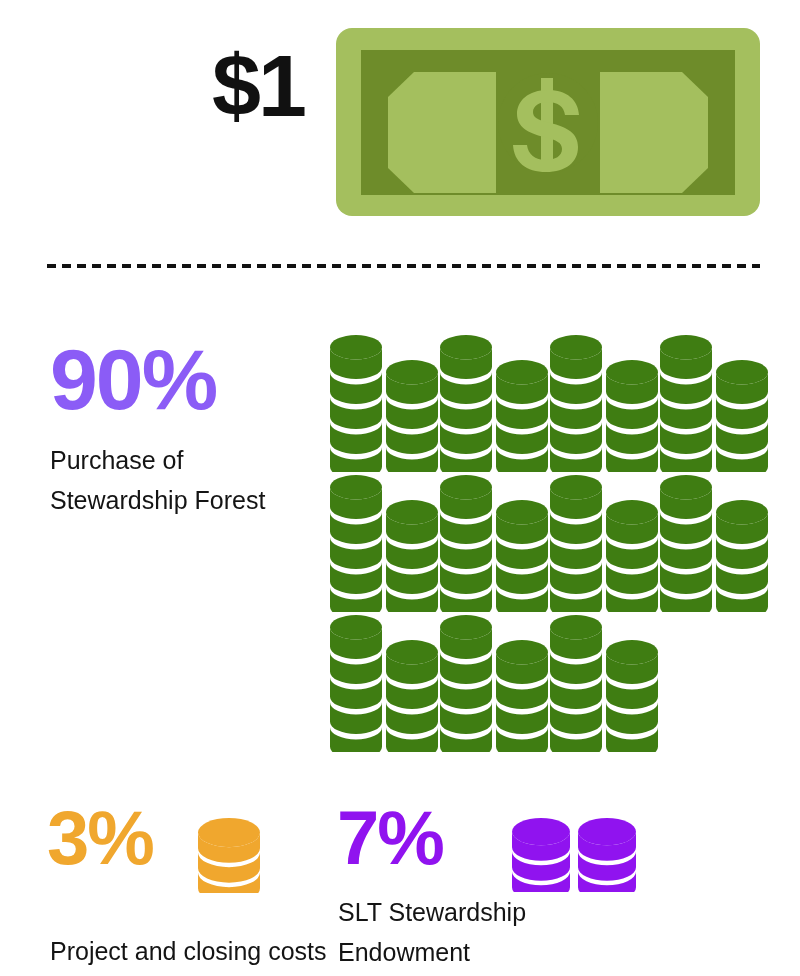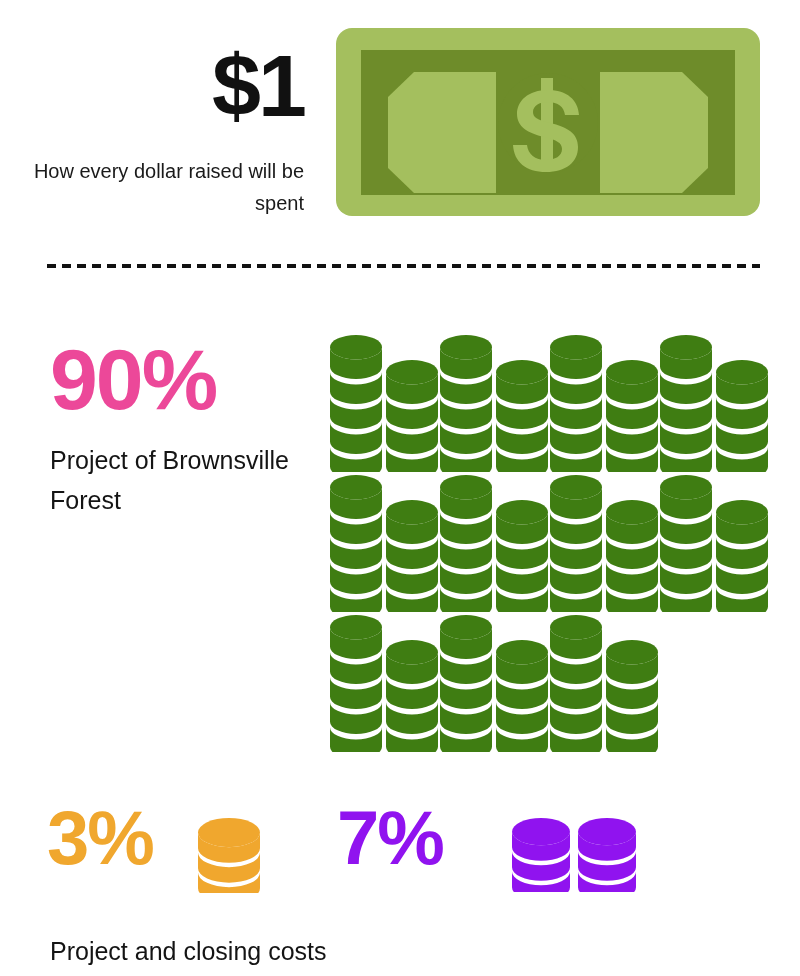--- a/index.html
+++ b/index.html
@@ -37,21 +37,21 @@
     background-image:repeating-linear-gradient(to right,#111111 0px,#111111 9px,rgba(0,0,0,0) 9px,rgba(0,0,0,0) 15px);
   }
 
   
   .big-pct{
     font-weight:bold;letter-spacing:-2px;
     line-height:1;
   }
   .pct-90{
     position:absolute;left:50px;top:336px;
-    font-size:86px;color:#ec4899;
+    font-size:86px;color:#8b5cf6;
   }
   .label-90{
     position:absolute;left:50px;top:440px;width:275px;
     font-size:25px;line-height:40px;color:#141414;
   }
 
   
   .coin-grid{position:absolute;left:330px;top:332px;width:440px;}
   .coin-row{display:flex;align-items:flex-end;height:140px;}
   .coin-group{display:flex;align-items:flex-end;width:110px;}
@@ -78,21 +78,20 @@
     position:absolute;left:338px;top:892px;width:300px;
     font-size:25px;line-height:40px;color:#141414;
   }
 </style>
 </head>
 <body>
 
 <div class="canvas">
 
   <div class="hero-amount">$1</div>
-  <div class="hero-caption">How every dollar raised will be spent</div>
 
   <div class="bill">
     <svg viewBox="0 0 424 188" xmlns="http://www.w3.org/2000/svg">
       <rect x="0" y="0" width="424" height="188" rx="16" ry="16" fill="#A4BF5E"></rect>
       <rect x="25" y="22" width="374" height="145" fill="#6E8C2A"></rect>
       <path d="M78 44 H200 V165 H78 L52 140 V69 Z" fill="#A4BF5E"></path>
       <path d="M346 44 H224 V165 H346 L372 140 V69 Z" fill="#A4BF5E"></path>
       <rect x="160" y="44" width="104" height="121" fill="#6E8C2A"></rect>
       <circle cx="212" cy="95" r="50" fill="#6E8C2A"></circle>
       <g fill="#A4BF5E">
@@ -112,21 +111,21 @@
                  c10 0 16 5 17 13
                  h14
                  c-1 -15 -12 -25 -31 -25 Z"></path>
       </g>
     </svg>
   </div>
 
   <div class="divider"></div>
 
   <div class="big-pct pct-90">90%</div>
-  <div class="label-90">Project of Brownsville Forest</div>
+  <div class="label-90">Purchase of Stewardship Forest</div>
 
   <div class="coin-grid">
       <div class="coin-row">
         <div class="coin-group">
           <svg width="52" height="137.22" viewBox="0 0 52 137.22" class="stack">
             <path d="M0 112.22 a 26 12.219999999999999 0 0 0 52 0 v 19.5 a 26 12.219999999999999 0 0 1 -52 0 Z" fill="#3F7D12"></path>
             <path d="M0 87.22 a 26 12.219999999999999 0 0 0 52 0 v 19.5 a 26 12.219999999999999 0 0 1 -52 0 Z" fill="#3F7D12"></path>
             <path d="M0 62.22 a 26 12.219999999999999 0 0 0 52 0 v 19.5 a 26 12.219999999999999 0 0 1 -52 0 Z" fill="#3F7D12"></path>
             <path d="M0 37.22 a 26 12.219999999999999 0 0 0 52 0 v 19.5 a 26 12.219999999999999 0 0 1 -52 0 Z" fill="#3F7D12"></path>
             <path d="M0 12.219999999999999 a 26 12.219999999999999 0 0 0 52 0 v 19.5 a 26 12.219999999999999 0 0 1 -52 0 Z" fill="#3F7D12"></path>
@@ -349,14 +348,15 @@
       </svg>
     </div>
   <div class="icon-7b">
       <svg width="58" height="73.63" viewBox="0 0 58 73.63" class="stack">
         <path d="M0 53.629999999999995 a 29 13.629999999999999 0 0 0 58 0 v 15.6 a 29 13.629999999999999 0 0 1 -58 0 Z" fill="#9013EF"></path>
         <path d="M0 33.629999999999995 a 29 13.629999999999999 0 0 0 58 0 v 15.6 a 29 13.629999999999999 0 0 1 -58 0 Z" fill="#9013EF"></path>
         <path d="M0 13.629999999999999 a 29 13.629999999999999 0 0 0 58 0 v 15.6 a 29 13.629999999999999 0 0 1 -58 0 Z" fill="#9013EF"></path>
         <ellipse cx="29" cy="13.629999999999999" rx="29" ry="13.629999999999999" fill="#9013EF"></ellipse>
       </svg>
     </div>
+  <div class="label-7">SLT Stewardship Endowment</div>
 
 </div>
 
 </body></html>

